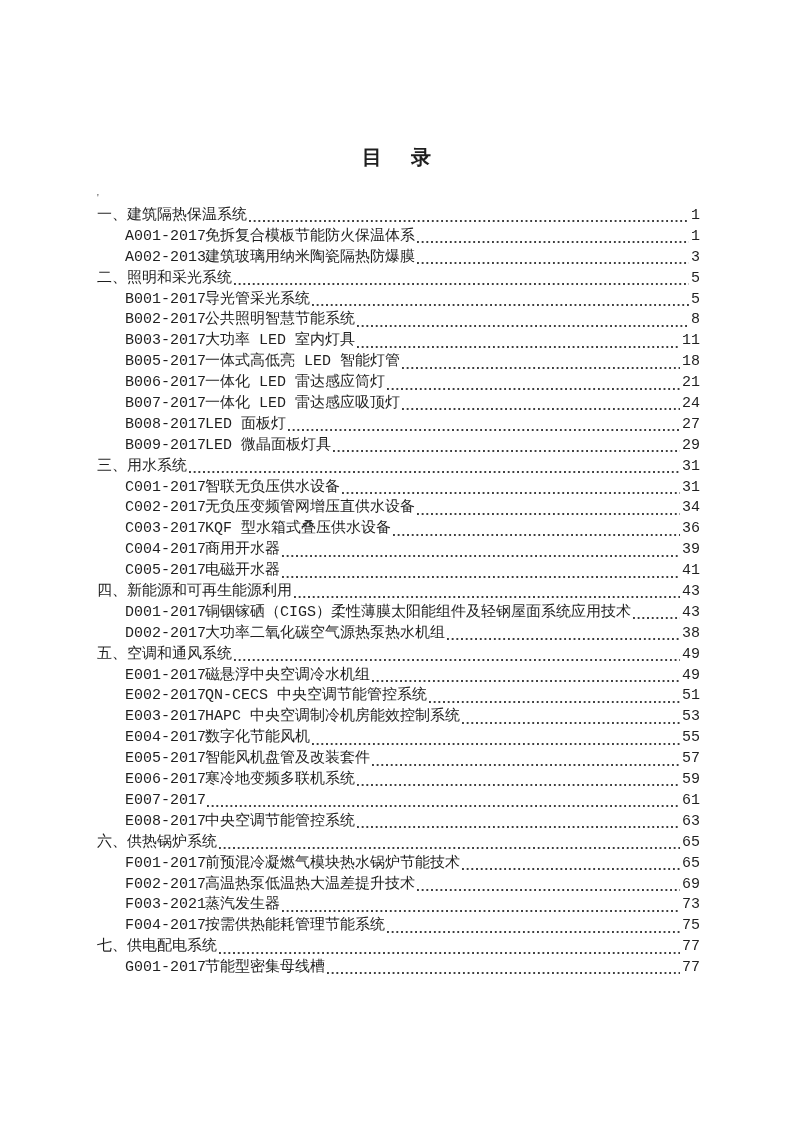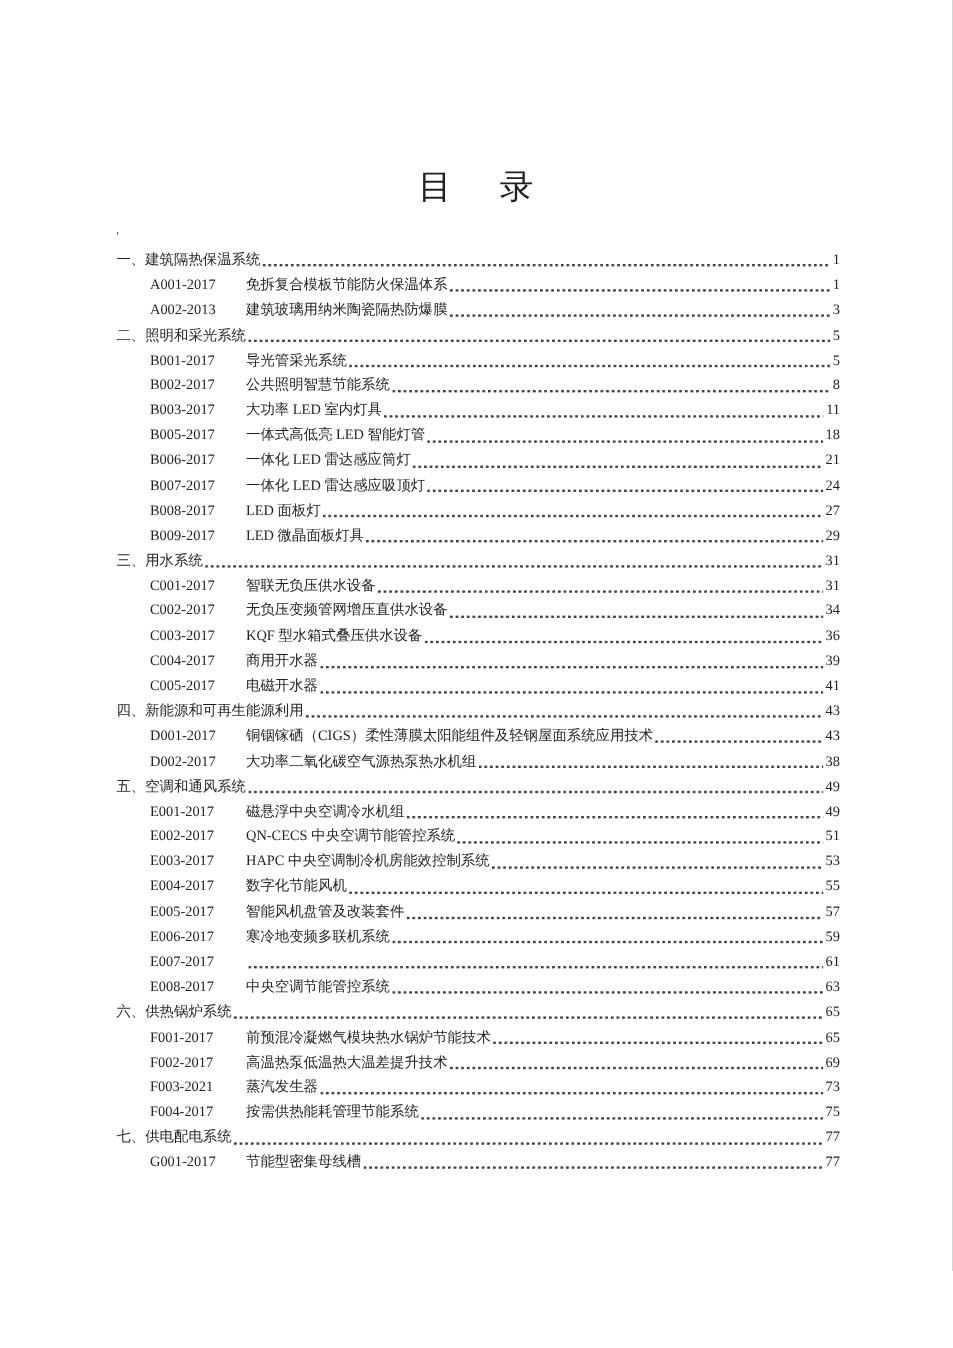--- a/index.html
+++ b/index.html
@@ -14,43 +14,44 @@
     margin: 0 auto;
     background: #ffffff;
     font-family: "Liberation Serif", "DejaVu Serif", serif;
     color: #1f1f1f;
     overflow: hidden;
   }
   .doc-title {
     margin: 0;
     padding-top: 141px;
     text-align: center;
-    font-size: 28px;
+    font-size: 20px;
     line-height: 32px;
-    font-weight: 400;
+    font-weight: 700;
     word-spacing: 1.1em;
     letter-spacing: 1px;
   }
   .stray-mark {
     position: absolute;
     left: 97px;
     top: 193px;
     font-size: 10px;
     line-height: 10px;
     color: #2a2a2a;
   }
   .toc {
     margin: 33px 94px 0 97px; 
   }
   .row {
     display: flex;
     height: 20.9px;
     line-height: 20.9px;
-    font-size: 12px;
+    font-size: 15px;
     white-space: nowrap;
+    font-family: Liberation Mono, monospace;
   }
   .row.item {
     padding-left: 28px;
   }
   .code {
     flex: 0 0 80px;
     width: 80px;
   }
   .label, .ititle {
     flex: 0 0 auto;

